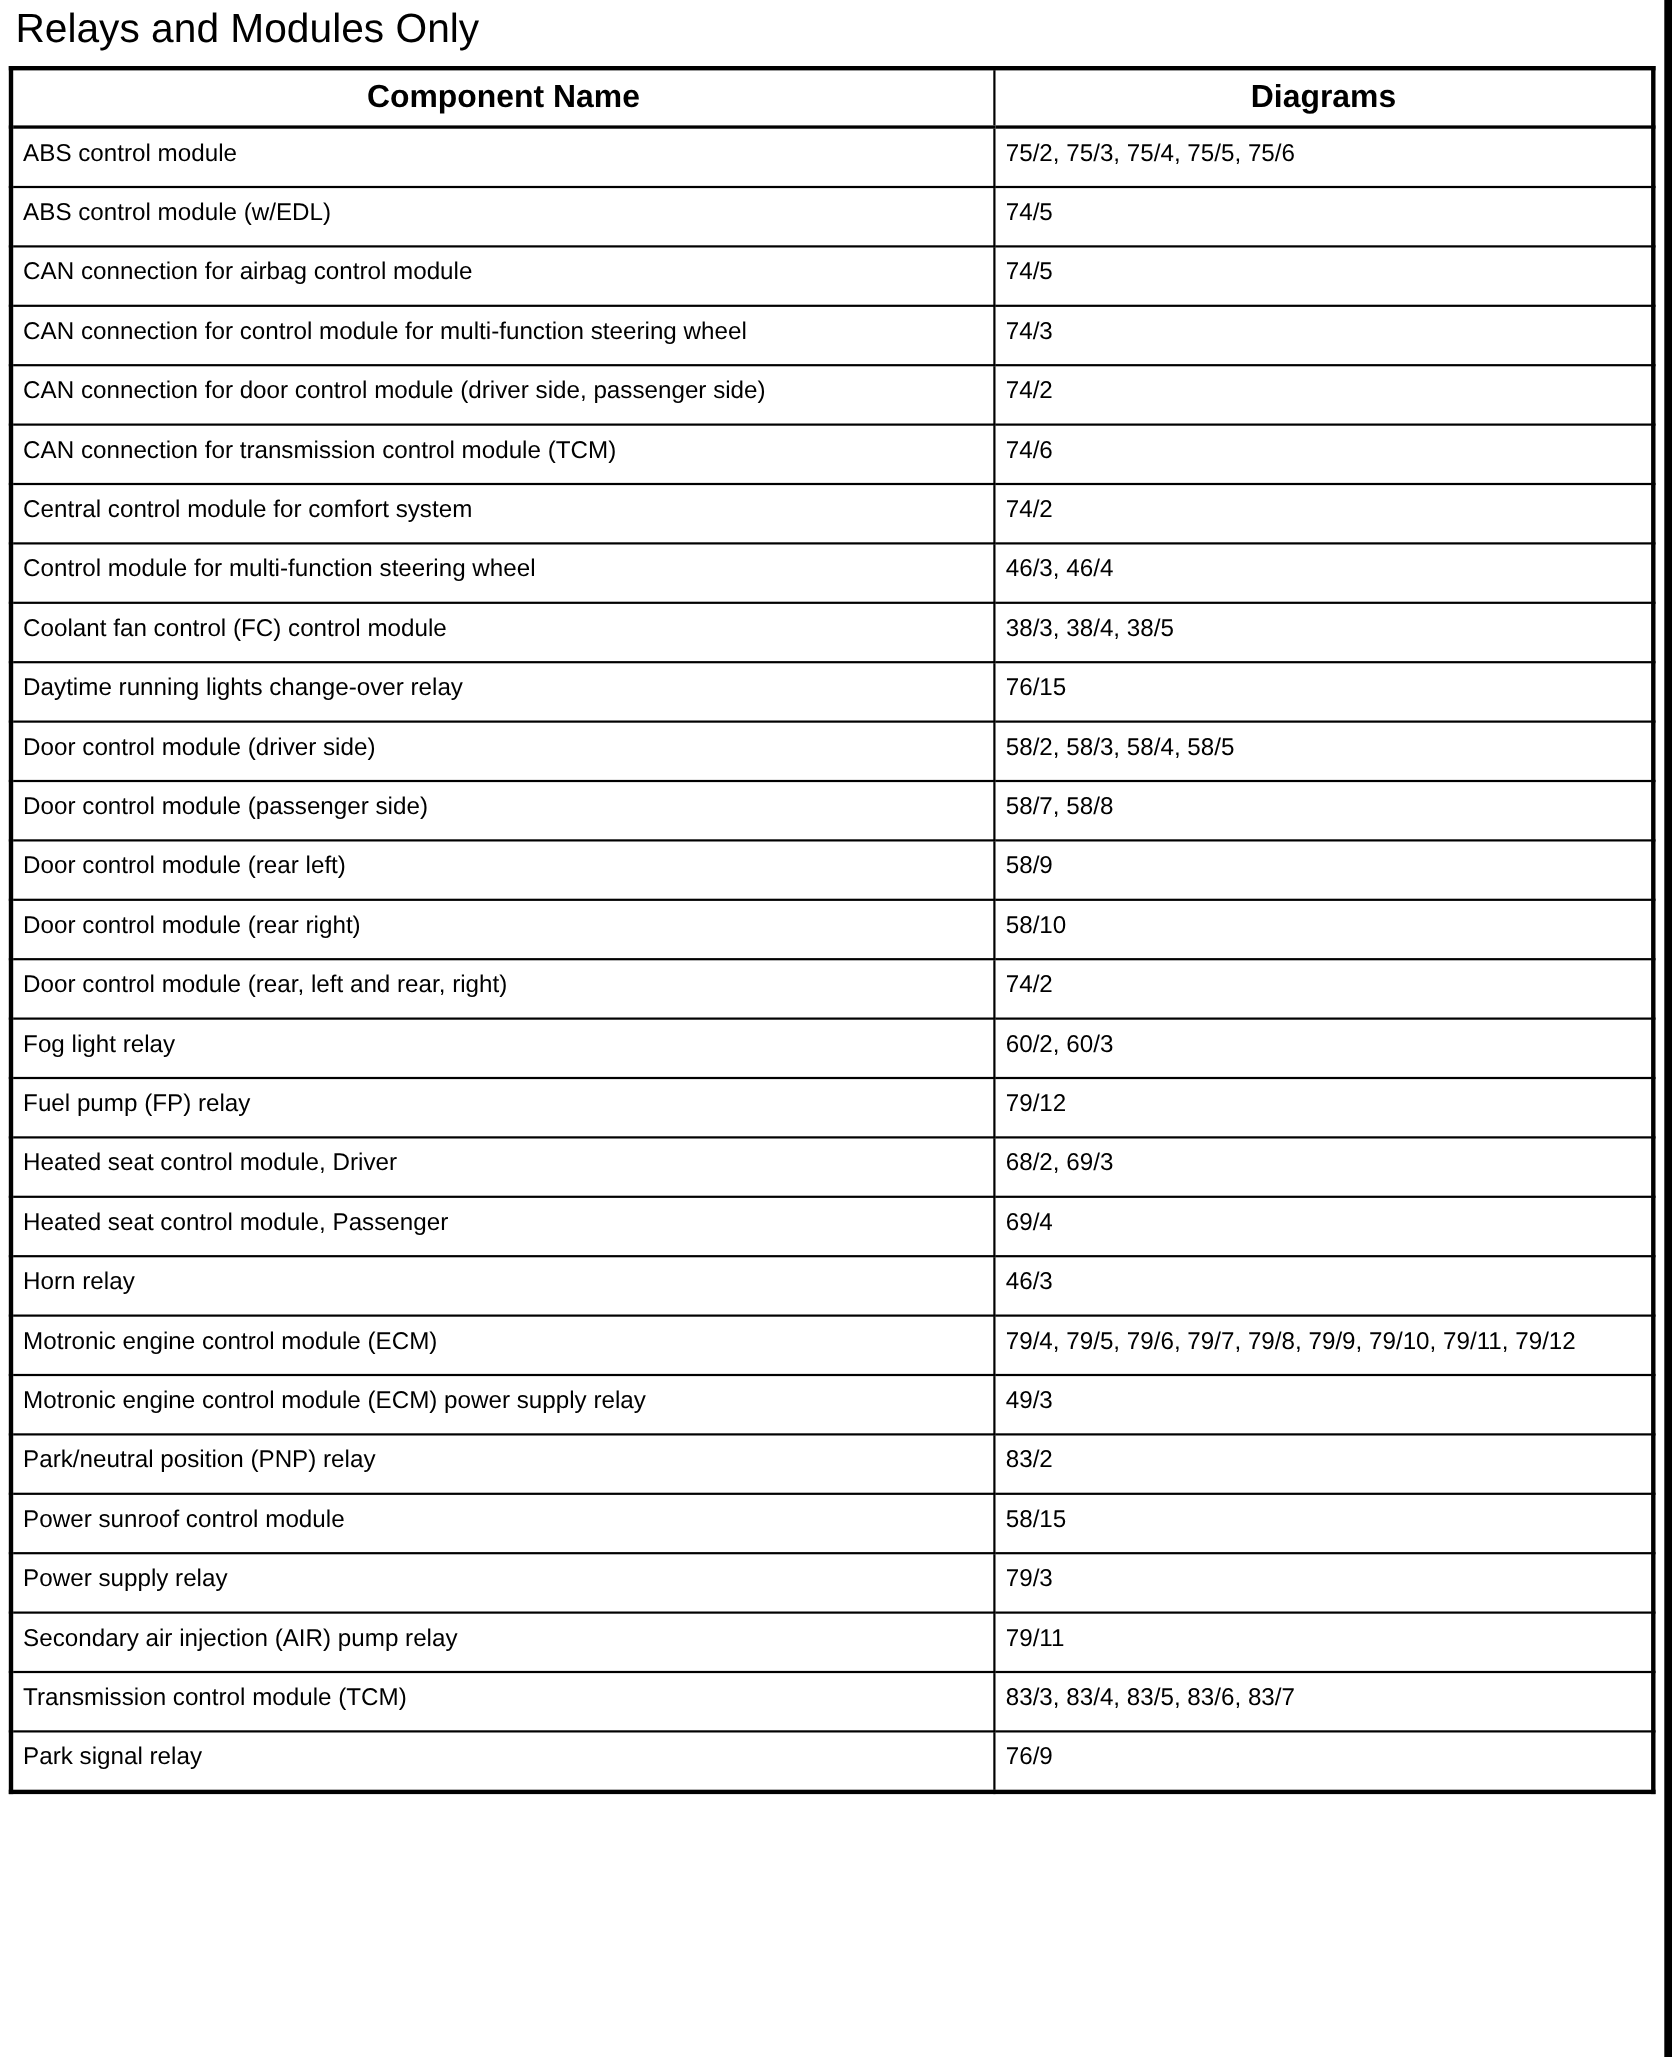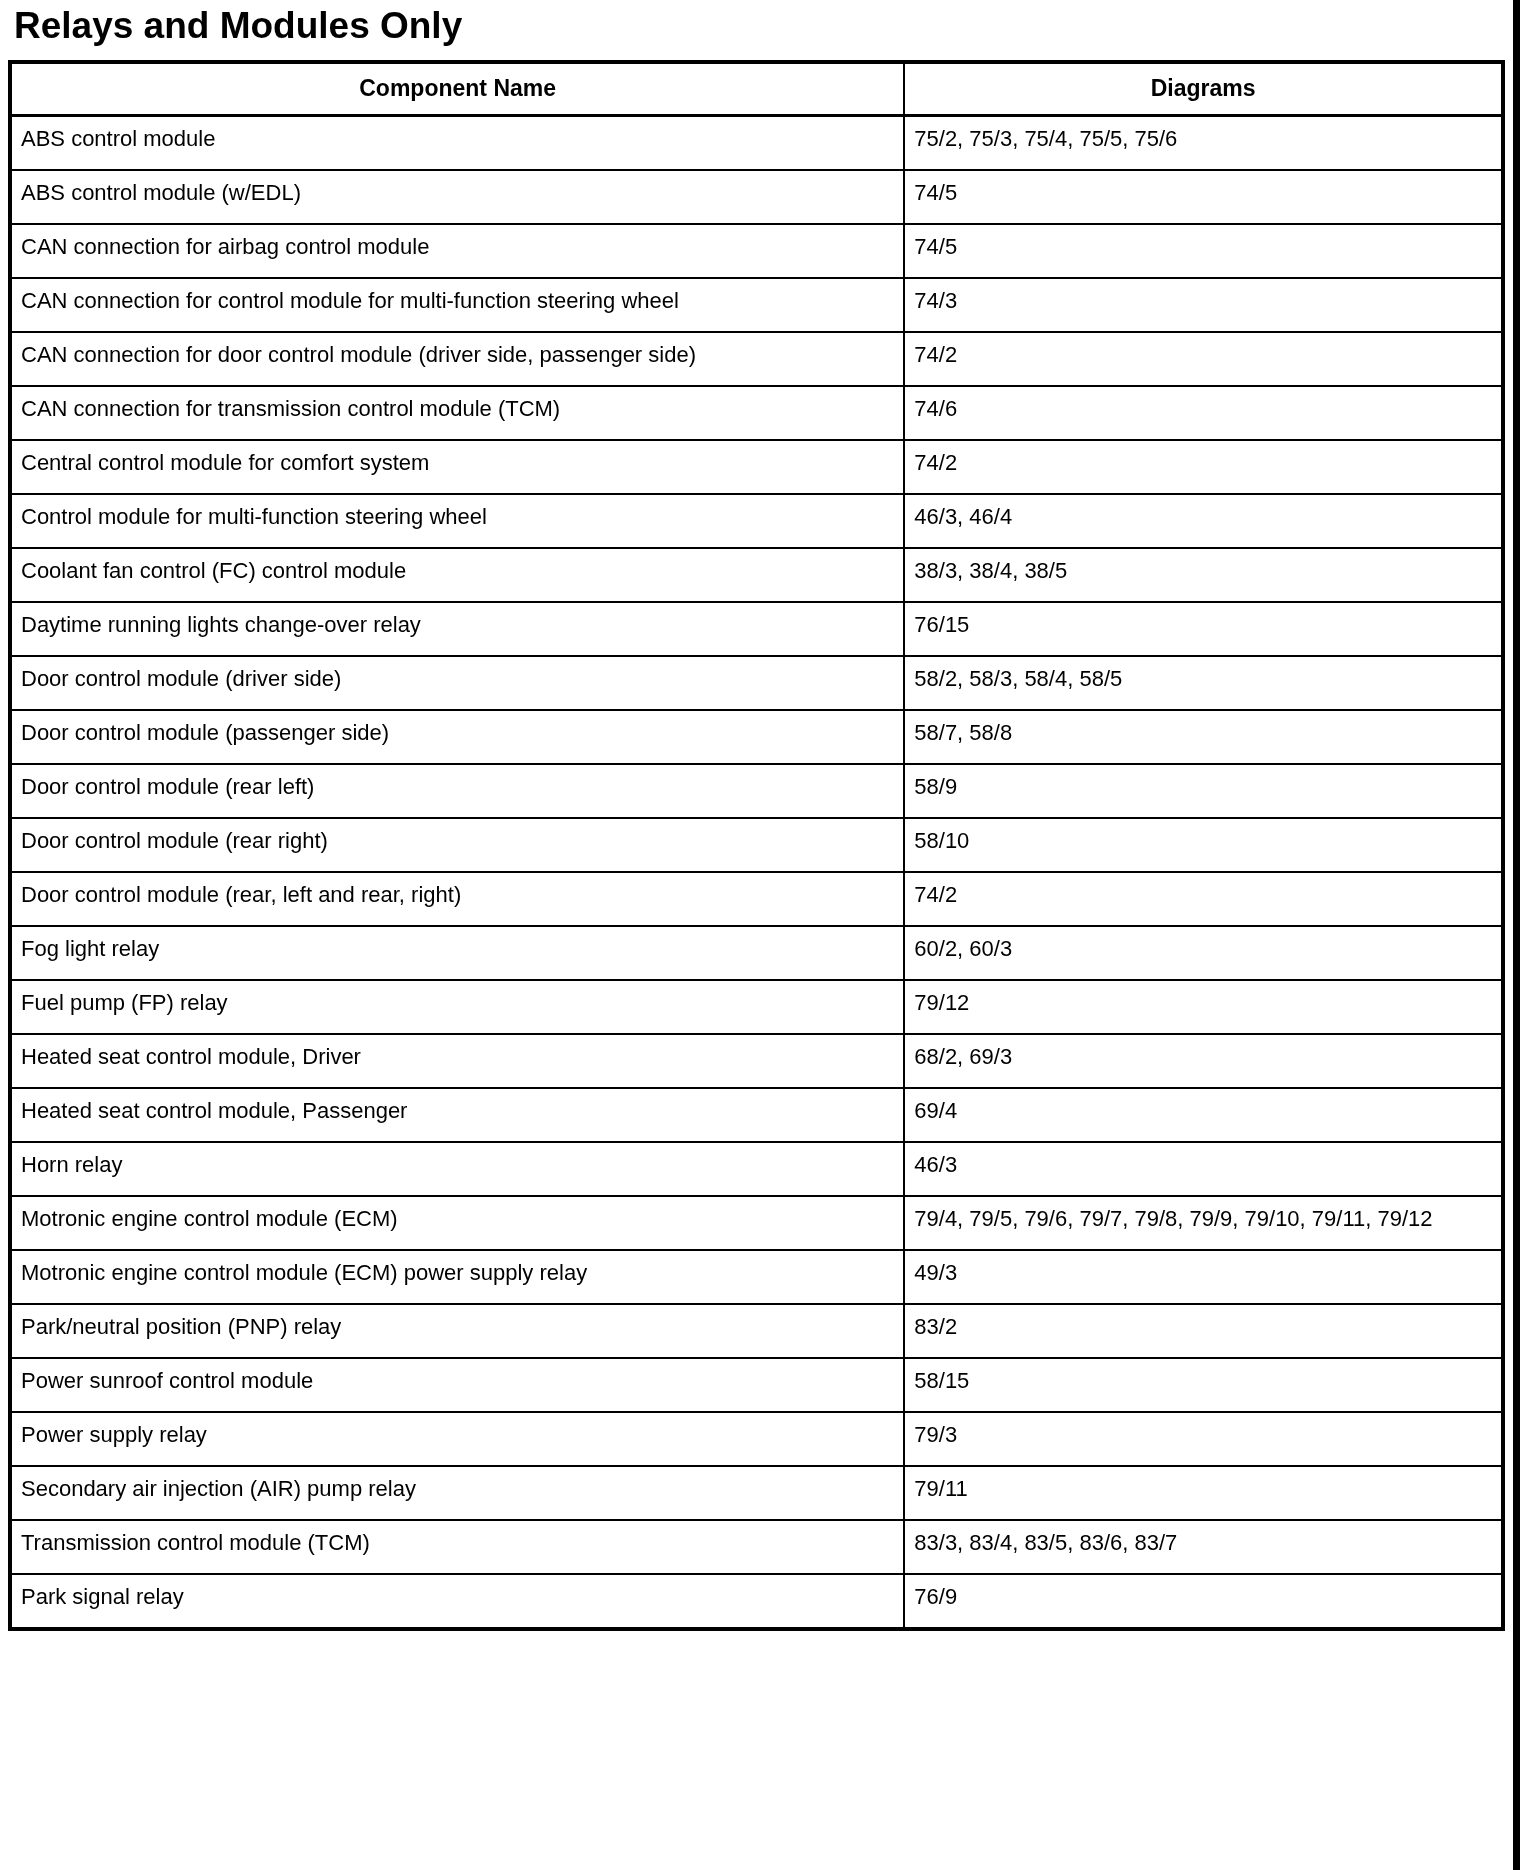--- a/index.html
+++ b/index.html
@@ -11,39 +11,39 @@
   }
   .page {
     position: relative;
     width: 1520px;
     height: 1870px;
     background: #ffffff;
     overflow: hidden;
   }
   .page-title {
     font-size: 37px;
-    font-weight: bold;
+    font-weight: normal;
     margin: 6px 0 13px 14px;
     line-height: 1.1;
     letter-spacing: 0px;
   }
   table.relays-table {
     border-collapse: collapse;
     table-layout: fixed;
     margin-left: 8px;
     width: 1497px;
     border: 4px solid #000000;
   }
   .relays-table col.col-component { width: 59.9%; }
   .relays-table col.col-diagrams  { width: 40.1%; }
   .relays-table th {
     border: 2px solid #000000;
     border-bottom: 3px solid #000000;
     height: 50px;
-    font-size: 23px;
+    font-size: 29px;
     font-weight: bold;
     text-align: center;
     vertical-align: middle;
     padding: 0;
   }
   .relays-table td {
     border: 2px solid #000000;
     font-size: 22px;
     font-weight: normal;
     text-align: left;

